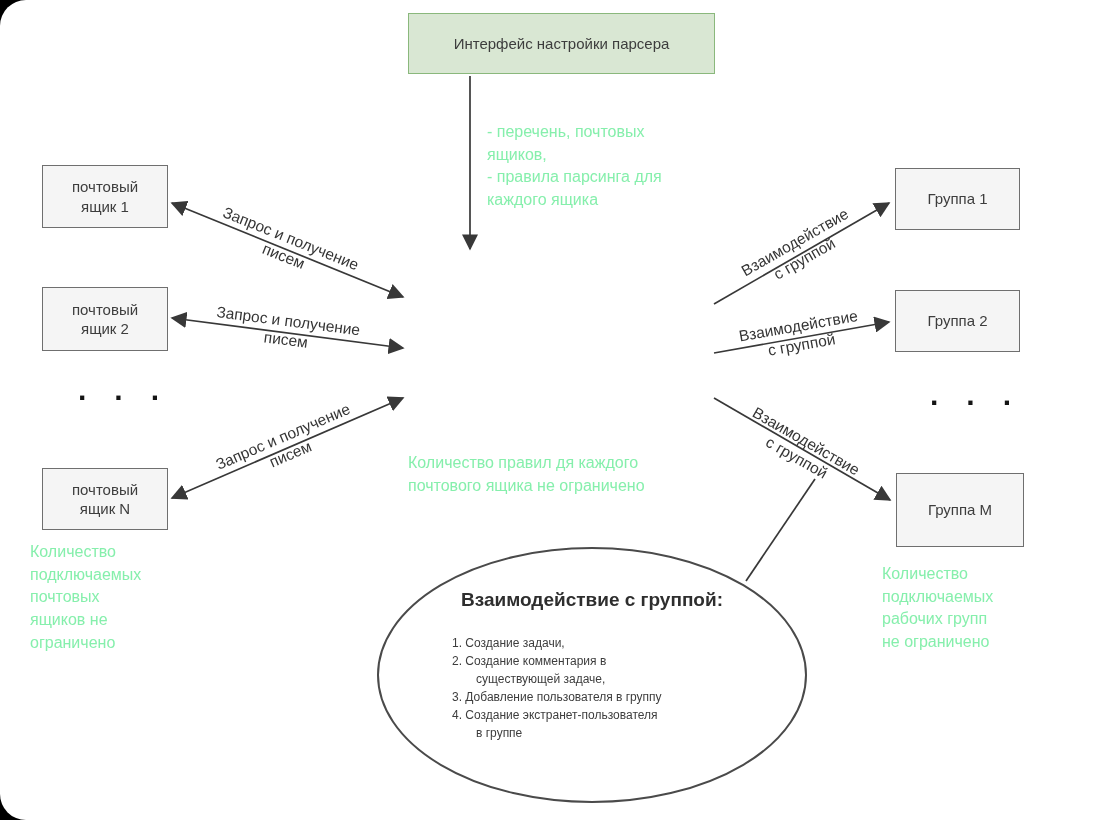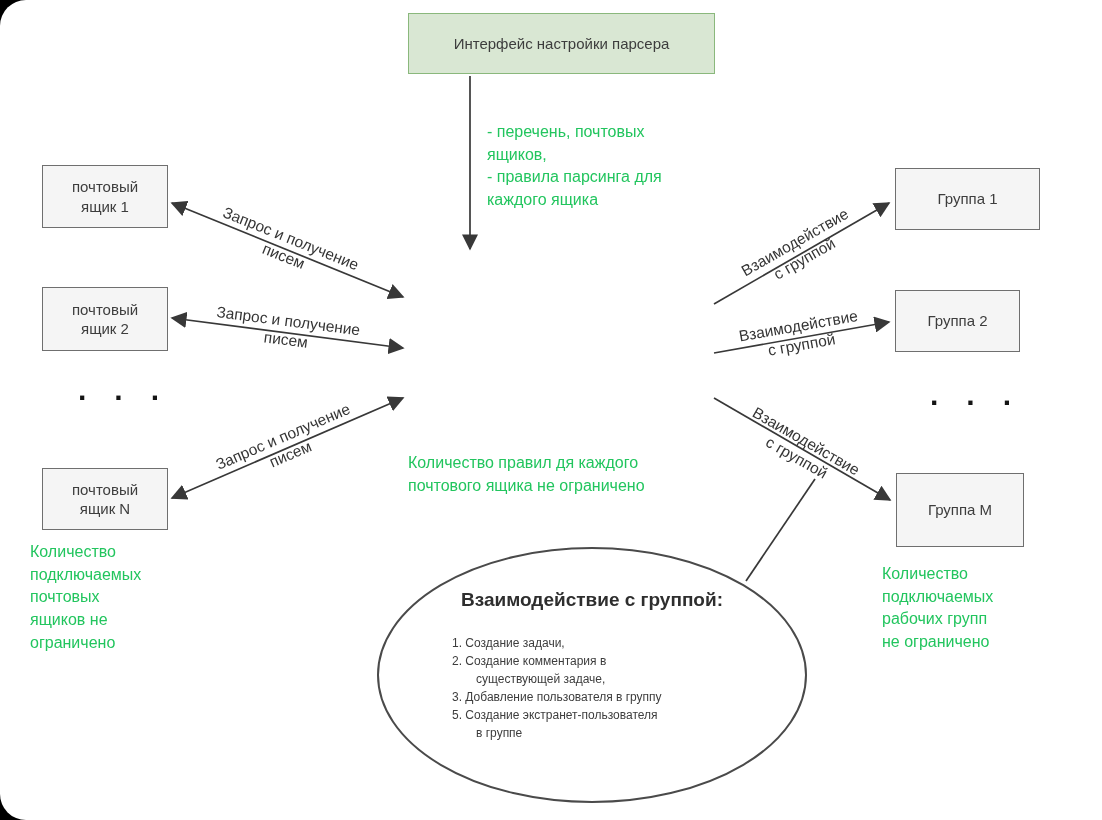--- a/index.html
+++ b/index.html
@@ -6,21 +6,21 @@
   .frame{position:relative;width:1102px;height:820px;background:#000;overflow:hidden;
          font-family:"Liberation Sans","DejaVu Sans",sans-serif;padding-left:32px;}
   .canvas{position:absolute;inset:0;background:#ffffff;border-radius:26px;}
   .layer{position:absolute;left:0;top:0;width:1102px;height:820px;}
   .node{position:absolute;display:flex;align-items:center;justify-content:center;
         text-align:center;font-size:15px;color:#3d3d3d;line-height:1.3;white-space:pre-line;box-sizing:border-box;}
   .green{background:#d9e7d3;border:1px solid #8ab87c;}
   .gray{background:#f5f5f5;border:1px solid #6f6f6f;}
   .edge-label{position:absolute;font-size:15.5px;color:#353535;text-align:center;
               line-height:1.22;white-space:pre-line;transform-origin:center center;}
-  .note{position:absolute;font-size:16px;color:#22c55e;line-height:1.42;white-space:pre-line;}
+  .note{position:absolute;font-size:16px;color:#86efac;line-height:1.42;white-space:pre-line;}
   .note.center{text-align:left;}
   .dots{position:absolute;font-size:30px;font-weight:700;color:#141414;letter-spacing:9px;}
   .ellipse-title{position:absolute;left:378px;top:589px;width:428px;text-align:center;
                  font-size:19px;font-weight:700;color:#2e2e2e;}
   .ellipse-list{position:absolute;left:452px;top:634px;width:362px;font-size:12px;color:#3d3d3d;}
   .ellipse-list .item{white-space:pre-line;padding-left:24px;text-indent:-24px;line-height:1.5;}
 </style>
 </head>
 <body>
 
@@ -60,21 +60,21 @@
   </div>
   <div class="node gray" style="left:42px;top:287px;width:126px;height:64px;">
     <span>почтовый
 ящик 2</span>
   </div>
   <div class="node gray" style="left:42px;top:468px;width:126px;height:62px;">
     <span>почтовый
 ящик N</span>
   </div>
 
-  <div class="node gray" style="left:895px;top:168px;width:145px;height:62px;">
+  <div class="node gray" style="left:895px;top:168px;width:125px;height:62px;">
     <span>Группа 1</span>
   </div>
   <div class="node gray" style="left:895px;top:290px;width:125px;height:62px;">
     <span>Группа 2</span>
   </div>
   <div class="node gray" style="left:896px;top:473px;width:128px;height:74px;">
     <span>Группа M</span>
   </div>
 
   <div class="edge-label" style="left:287px;top:248px;transform:translate(-50%,-50%) rotate(21.9deg);">Запрос и получение
@@ -112,16 +112,16 @@
 
   <div class="dots" style="left:78px;top:381px;">· · ·</div>
   <div class="dots" style="left:930px;top:386px;">· · ·</div>
 
   <div class="ellipse-title">Взаимодействие с группой:</div>
   <div class="ellipse-list">
     <div class="item">1. Создание задачи,</div>
     <div class="item">2. Создание комментария в
 существующей задаче,</div>
     <div class="item">3. Добавление пользователя в группу</div>
-    <div class="item">5. Создание экстранет-пользователя
+    <div class="item">4. Создание экстранет-пользователя
 в группе</div>
   </div>
 </div>
 
 </body></html>

